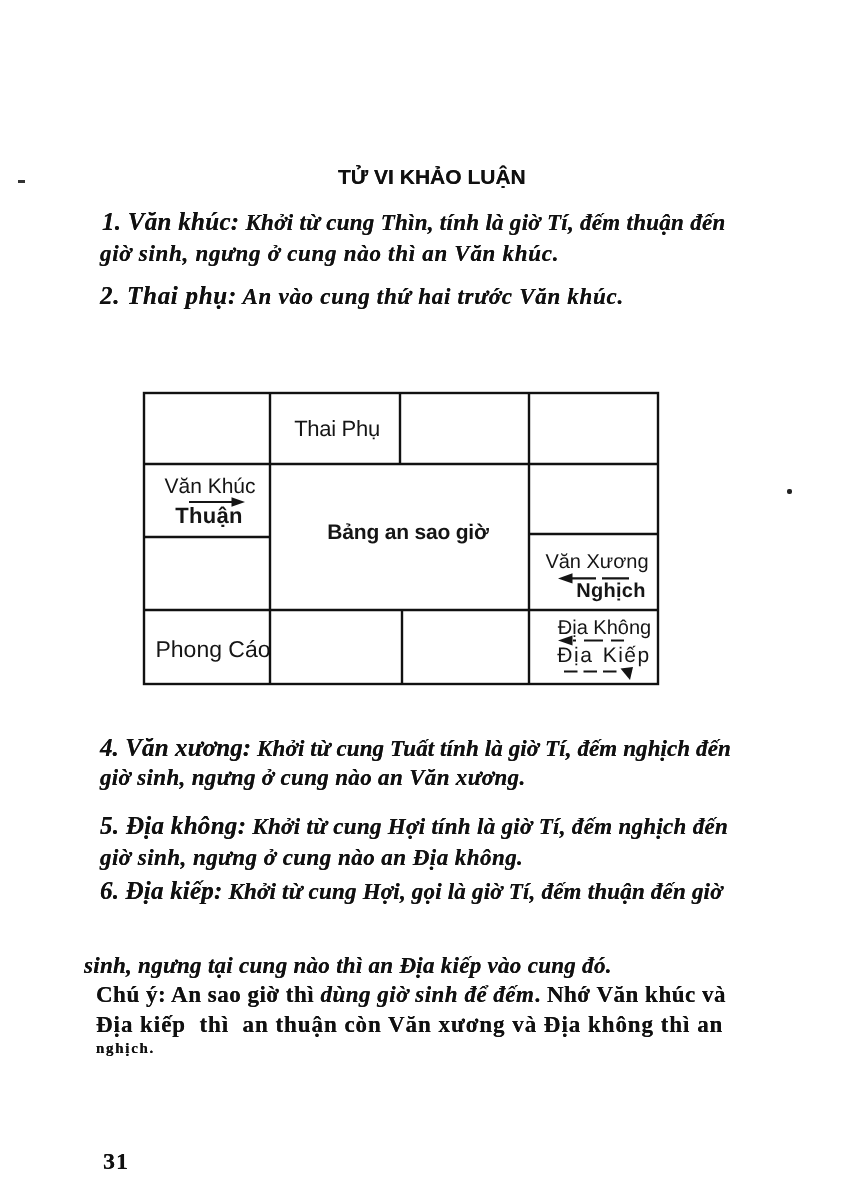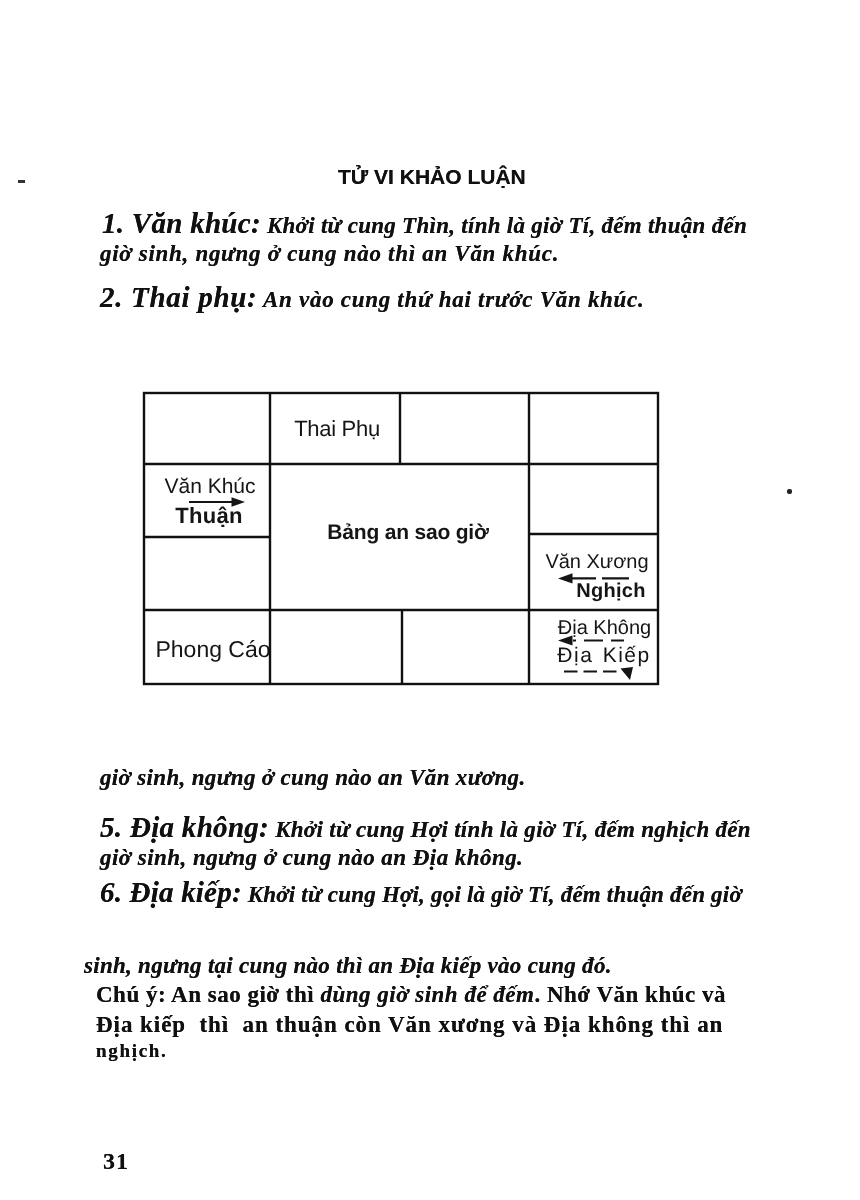--- a/index.html
+++ b/index.html
@@ -1,19 +1,19 @@
 <!DOCTYPE html>
 <html><head>
 <meta charset="utf-8">
 <style>
   html,body{margin:0;padding:0;}
   body{width:860px;height:1200px;background:#fff;overflow:hidden;}
   #page{position:relative;width:860px;height:989px;background:#fff;color:#111;will-change:transform;}
   .line{position:absolute;white-space:nowrap;line-height:1;font-family:"Liberation Serif",serif;font-style:italic;font-weight:bold;font-size:23px;color:#101010;text-shadow:0 0 0.5px rgba(10,10,10,0.85);}
-  .lead{font-size:29px;}
+  .lead{font-size:25px;}
   .note{position:absolute;white-space:nowrap;line-height:1;font-family:"Liberation Serif",serif;font-weight:bold;font-size:22px;color:#101010;text-shadow:0 0 0.5px rgba(10,10,10,0.85);}
 </style>
 </head>
 <body>
 <div id="page">
 
   <div style="position:absolute;left:18px;top:180px;width:7px;height:2.5px;background:#333;"></div>
 
   <div style="position:absolute;left:787px;top:489px;width:5px;height:5px;background:#222;border-radius:2px;"></div>
 
@@ -82,31 +82,32 @@
 
       <g stroke="#151515" stroke-width="2.2">
         <line x1="424" y1="286.5" x2="479" y2="286.5" stroke-dasharray="13.5 6"></line>
         <path d="M 490 295 L 480.5 283.5 L 493 282 Z" stroke="none" fill="#151515"></path>
       </g>
 
       <text x="73" y="272" font-size="23">Phong Cáo</text>
     </g>
   </svg>
 
+  <div class="line" style="left:100px;top:735px;letter-spacing:0.1px;"><span class="lead">4. Văn xương:</span> Khởi từ cung Tuất tính là giờ Tí, đếm nghịch đến</div>
 
   <div class="line" style="left:100px;top:766px;letter-spacing:0.33px;">giờ sinh, ngưng ở cung nào an Văn xương.</div>
 
   <div class="line" style="left:100px;top:813px;letter-spacing:0.3px;"><span class="lead">5. Địa không:</span> Khởi từ cung Hợi tính là giờ Tí, đếm nghịch đến</div>
 
   <div class="line" style="left:100px;top:846px;letter-spacing:0.45px;">giờ sinh, ngưng ở cung nào an Địa không.</div>
 
   <div class="line" style="left:100px;top:878px;letter-spacing:0.2px;"><span class="lead">6. Địa kiếp:</span> Khởi từ cung Hợi, gọi là giờ Tí, đếm thuận đến giờ</div>
 
   <div class="line" style="left:84px;top:912px;letter-spacing:0.28px;margin-top:42px;">sinh, ngưng tại cung nào thì an Địa kiếp vào cung đó.</div>
 
   <div class="note" style="left:96px;top:983px;font-size:23px;letter-spacing:0.5px;"><b>Chú ý:</b> An sao giờ thì <i><b>dùng giờ sinh để đếm</b></i>. Nhớ Văn khúc và</div>
 
   <div class="note" style="left:96px;top:1013px;font-size:23px;letter-spacing:0.95px;">Địa kiếp&nbsp; thì&nbsp; an thuận còn Văn xương và Địa không thì an</div>
 
-  <div class="note" style="left:96px;top:1041px;font-size:19px;letter-spacing:1.7px;">nghịch.</div>
+  <div class="note" style="left:96px;top:1041px;font-size:15px;letter-spacing:1.7px;">nghịch.</div>
 
   <div class="note" style="left:103px;top:1149px;font-size:24px;letter-spacing:1px;">31</div>
 </div>
 
 </body></html>

